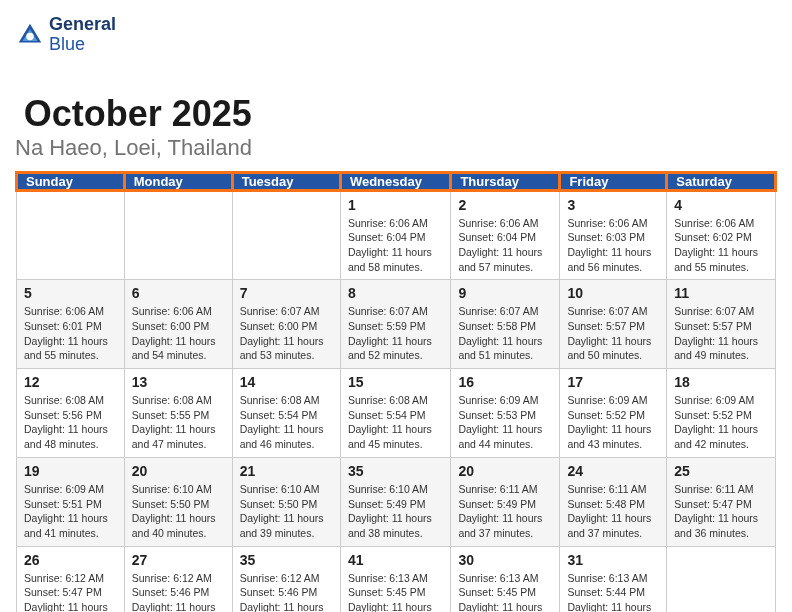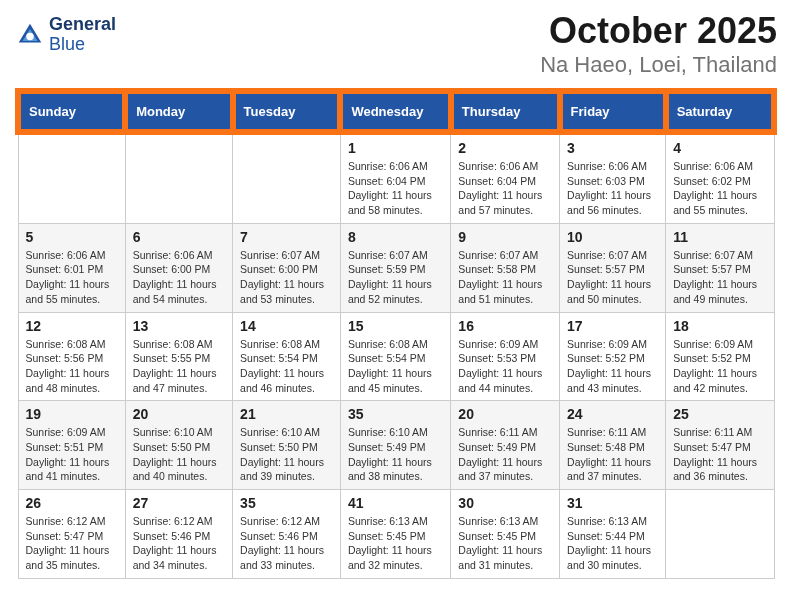--- a/index.html
+++ b/index.html
@@ -11,56 +11,58 @@
     }
     .container {
       width: 792px;
       padding: 10px 15px;
     }
     .header {
       display: flex;
       justify-content: space-between;
       align-items: flex-start;
       margin-bottom: 10px;
+      flex-direction: column;
     }
     .logo {
       display: flex;
       align-items: center;
       margin-top: 5px;
     }
     .logo-icon {
       width: 30px;
       height: 30px;
       margin-right: 4px;
     }
     .title-block {
       text-align: right;
+      margin-top: 38px;
     }
     .month-title {
       font-size: 36px;
       font-weight: bold;
       color: #1a1a1a;
     }
     .location {
       font-size: 22px;
       color: #737373;
     }
     .calendar {
       width: 100%;
       border-collapse: collapse;
       border: 1px solid #ccc;
     }
     .calendar th {
       background-color: #2255a4;
       color: #fff;
       text-align: left;
-      padding: 10px 8px;
+      padding: 0 8px;
       font-size: 13px;
       font-weight: bold;
-      border: 6px solid #f97316;
+      border: 3px solid #f97316;
     }
     .calendar td {
       vertical-align: top;
       padding: 5px 7px;
       font-size: 11px;
       color: #222;
       border: 1px solid #ccc;
       width: 113px;
       min-height: 80px;
       background: #fff;

